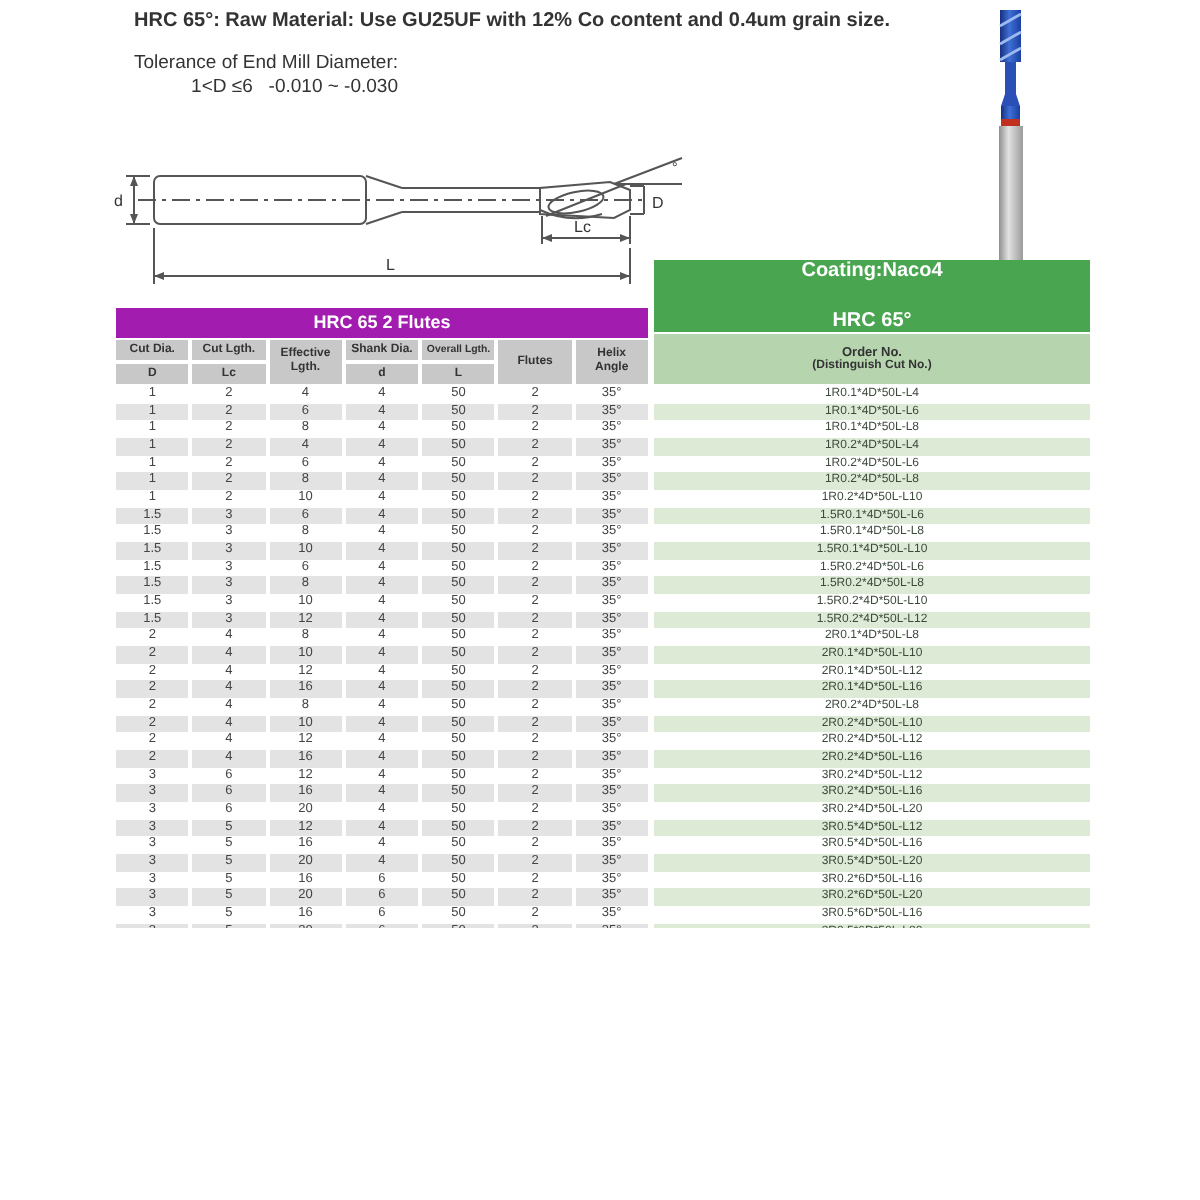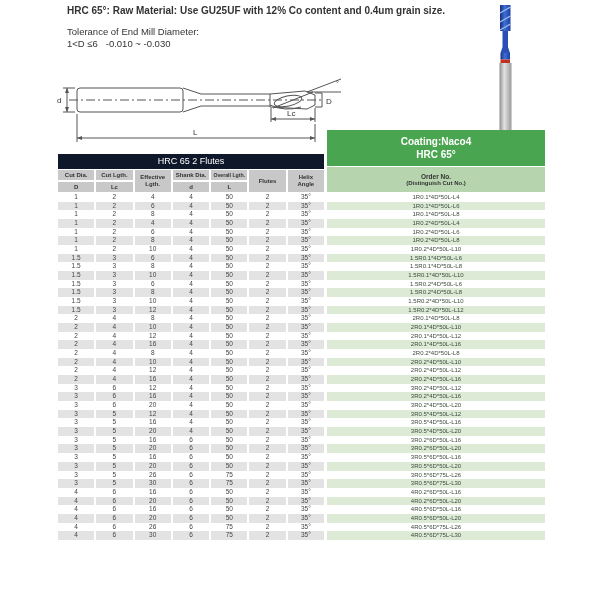--- a/index.html
+++ b/index.html
@@ -1,31 +1,31 @@
 <!DOCTYPE html>
 <html><head>
 <meta charset="utf-8">
 <style>
   html,body{margin:0;padding:0;background:#fff;}
-  .page{position:relative;width:600px;height:540px;background:#fff;overflow:hidden;
+  .page{position:relative;width:600px;height:464px;background:#fff;overflow:hidden;
         font-family:"Liberation Sans", sans-serif;color:#333;}
   .top-note{position:absolute;left:67px;top:5px;font-size:10px;font-weight:600;color:#333;white-space:nowrap;}
-  .tol{position:absolute;left:67px;top:26px;font-size:9.5px;color:#333;line-height:11.5px;}
+  .tol{position:absolute;left:67px;top:26px;font-size:9.5px;color:#333;line-height:11.5px;text-align:right;}
   .tol .tol-line{white-space:pre;}
   .diagram{position:absolute;left:55px;top:78px;}
   .photo{position:absolute;left:489px;top:4px;}
   .coating-box{position:absolute;left:327px;top:130px;width:218px;height:36px;background:#4aa550;
     color:#fff;font-weight:bold;font-size:10px;text-align:center;display:flex;flex-direction:column;
-    justify-content:center;gap:2px;}
+    justify-content:space-between;gap:2px;}
   .order-header{position:absolute;left:327px;top:167px;width:218px;height:25px;background:#b6d4ae;
     color:#333;text-align:center;display:flex;flex-direction:column;justify-content:center;}
   .order-header .l1{font-size:6.5px;font-weight:bold;}
   .order-header .l2{font-size:6px;font-weight:bold;}
   .spec-block{position:absolute;left:58px;top:154px;width:266px;}
-  .spec-title{height:15px;background:#0f172a;color:#fff;font-weight:normal;font-size:9px;
+  .spec-title{height:15px;background:#a21caf;color:#fff;font-weight:bold;font-size:9px;
     text-align:center;line-height:15px;margin-bottom:1px;}
   .col-headers{display:flex;gap:2px;height:22px;margin-bottom:1px;}
   .col{flex:1;display:flex;flex-direction:column;gap:2px;}
   .hcell{background:#c8c8c8;font-size:6px;font-weight:bold;text-align:center;color:#333;
     display:flex;align-items:center;justify-content:center;white-space:nowrap;overflow:hidden;}
   .hcell.half{height:10px;}
   .hcell.tall{height:22px;flex-direction:column;line-height:7px;}
   .spec-rows{display:flex;flex-direction:column;}
   .srow{display:flex;gap:2px;height:8.675px;}
   .scell{flex:1;text-align:center;font-size:6.5px;line-height:8.675px;color:#444;}

